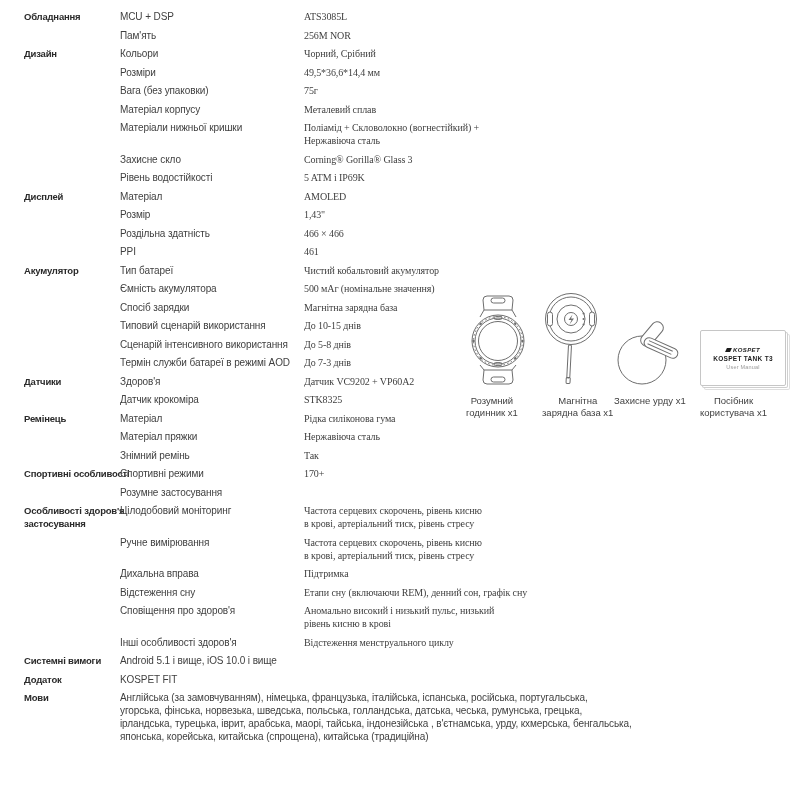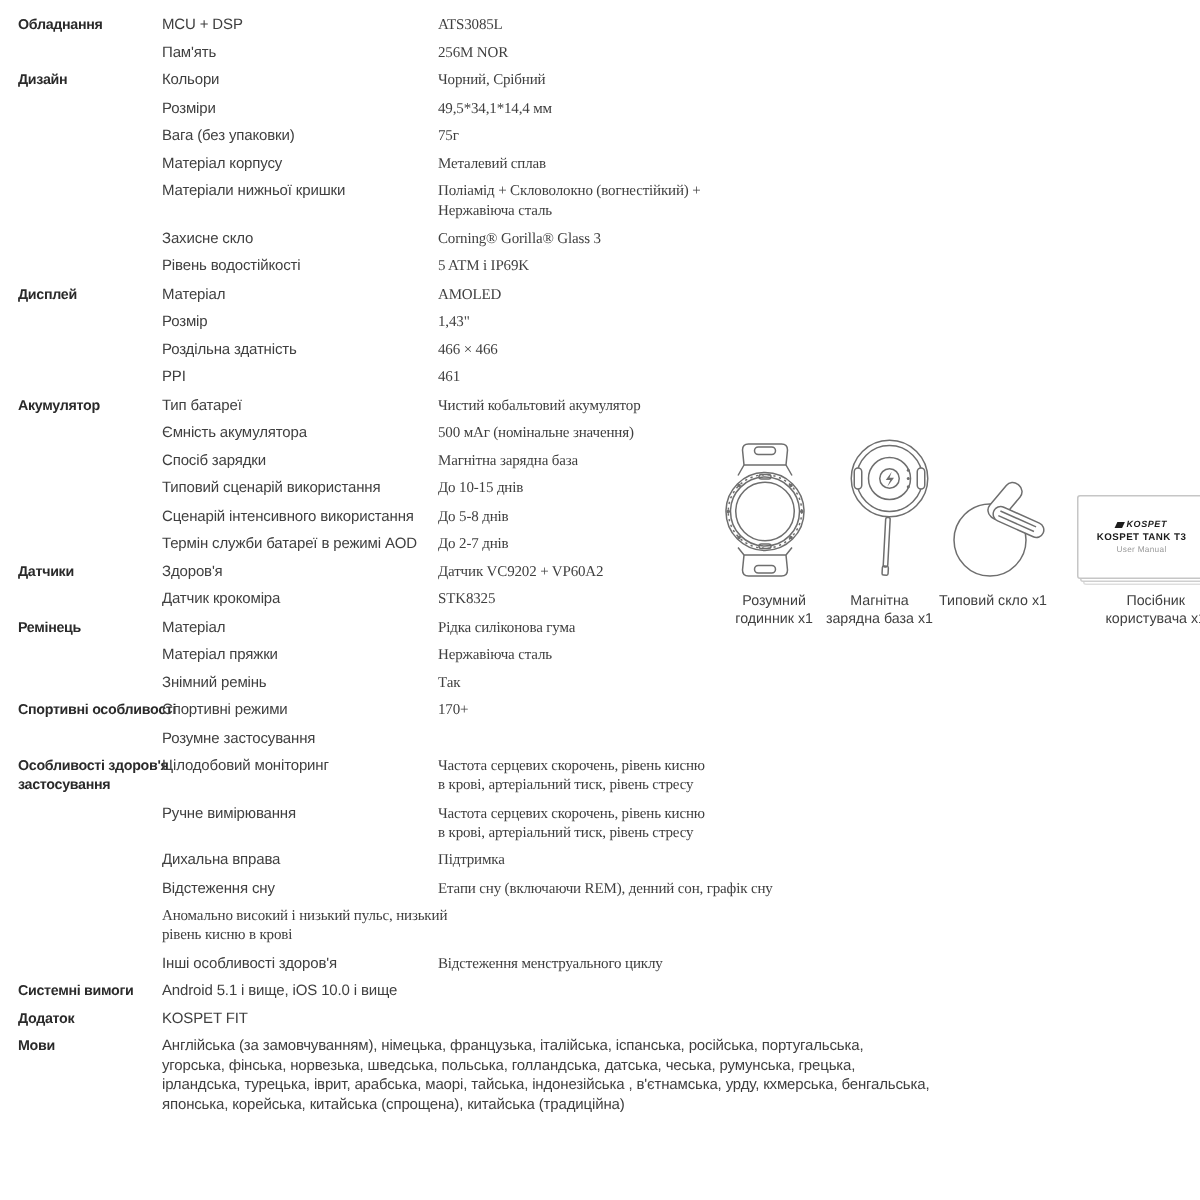--- a/index.html
+++ b/index.html
@@ -1,30 +1,30 @@
 <!DOCTYPE html>
 <html><head>
 <meta charset="utf-8">
 <style>
   html,body{margin:0;padding:0;background:#fff;}
   body{width:800px;height:800px;position:relative;overflow:hidden;
        font-family:"Liberation Sans","DejaVu Sans",sans-serif;color:#3f3f3f;}
-  .page{position:relative;width:800px;height:591px;box-sizing:border-box;padding:10px 0 0 12px;}
+  .page{position:relative;width:800px;height:591px;box-sizing:border-box;padding:10px 0 0 24px;}
   .spec-table{width:760px;}
   .section{display:flex;}
   .cat{width:96px;flex:none;font-weight:bold;color:#2a2a2a;font-size:9.5px;
        letter-spacing:-0.2px;line-height:13px;white-space:pre;}
   .rows{flex:1;min-width:0;}
   .row{display:flex;margin-bottom:5.5px;}
   .spec{width:184px;flex:none;font-size:10px;line-height:13px;letter-spacing:-0.1px;}
   .val{font-size:10px;line-height:13px;letter-spacing:-0.1px;white-space:pre-line;max-width:340px;font-family:Liberation Serif, serif;}
   .row.wide .spec{width:auto;flex:1;white-space:pre-line;max-width:660px;}
   
   .package{position:absolute;left:458px;top:292px;width:350px;height:136px;}
-  .pkg-item{position:absolute;top:0;display:flex;flex-direction:column;align-items:flex-end;}
+  .pkg-item{position:absolute;top:0;display:flex;flex-direction:column;align-items:flex-start;}
   .pkg-icon{height:94px;display:flex;align-items:flex-end;justify-content:center;}
   .pkg-caption{margin-top:9px;font-size:9.5px;line-height:11.5px;text-align:center;
                white-space:pre-line;color:#3f3f3f;}
   .lineart{stroke:#6e6e6e;fill:none;stroke-width:1;}
   .manual{box-sizing:border-box;width:86px;height:56px;background:#fff;border:1px solid #c6c6c6;
           border-radius:2px;display:flex;flex-direction:column;align-items:center;justify-content:center;
           gap:2px;box-shadow:2px 2px 0 -1px #fff,2px 2px 0 0 #cfcfcf,4px 4px 0 -1px #fff,4px 4px 0 0 #dedede;}
   .manual-logo{font-size:6px;font-weight:bold;font-style:italic;letter-spacing:.4px;color:#1d1d1d;
                display:flex;align-items:center;gap:2px;}
   .logo-mark{display:inline-block;width:5px;height:4px;background:#1d1d1d;transform:skewX(-25deg);}
@@ -52,21 +52,21 @@
       </div>
       <div class="section">
         <div class="cat">Дизайн</div>
         <div class="rows">
           <div class="row">
             <div class="spec">Кольори</div>
             <div class="val">Чорний, Срібний</div>
           </div>
           <div class="row">
             <div class="spec">Розміри</div>
-            <div class="val">49,5*34,1*14,4 мм</div>
+            <div class="val">49,5*36,6*14,4 мм</div>
           </div>
           <div class="row">
             <div class="spec">Вага (без упаковки)</div>
             <div class="val">75г</div>
           </div>
           <div class="row">
             <div class="spec">Матеріал корпусу</div>
             <div class="val">Металевий сплав</div>
           </div>
           <div class="row">
@@ -123,21 +123,21 @@
           <div class="row">
             <div class="spec">Типовий сценарій використання</div>
             <div class="val">До 10-15 днів</div>
           </div>
           <div class="row">
             <div class="spec">Сценарій інтенсивного використання</div>
             <div class="val">До 5-8 днів</div>
           </div>
           <div class="row">
             <div class="spec">Термін служби батареї в режимі AOD</div>
-            <div class="val">До 2-7 днів</div>
+            <div class="val">До 7-3 днів</div>
           </div>
         </div>
       </div>
       <div class="section">
         <div class="cat">Датчики</div>
         <div class="rows">
           <div class="row">
             <div class="spec">Здоров'я</div>
             <div class="val">Датчик VC9202 + VP60A2</div>
           </div>
@@ -192,20 +192,21 @@
           </div>
           <div class="row">
             <div class="spec">Дихальна вправа</div>
             <div class="val">Підтримка</div>
           </div>
           <div class="row">
             <div class="spec">Відстеження сну</div>
             <div class="val">Етапи сну (включаючи REM), денний сон, графік сну</div>
           </div>
           <div class="row">
+            <div class="spec">Сповіщення про здоров'я</div>
             <div class="val">Аномально високий і низький пульс, низький
 рівень кисню в крові</div>
           </div>
           <div class="row">
             <div class="spec">Інші особливості здоров'я</div>
             <div class="val">Відстеження менструального циклу</div>
           </div>
         </div>
       </div>
       <div class="section">
@@ -306,21 +307,21 @@
               <rect x="32" y="4" width="12" height="28" rx="5.5" fill="#fff"></rect>
             </g>
             <g transform="rotate(24 47 32)">
               <rect x="29" y="27" width="36" height="10" rx="5" fill="#fff"></rect>
               <line x1="33" y1="30.2" x2="59" y2="30.2"></line>
               <line x1="33" y1="33.6" x2="59" y2="33.6"></line>
             </g>
           </g>
         </svg>
       </div>
-      <div class="pkg-caption">Типовий скло x1</div>
+      <div class="pkg-caption">Захисне урду x1</div>
     </div>
 
     <div class="pkg-item" style="left:242px;width:104px;">
       <div class="pkg-icon">
         <div class="manual">
           <div class="manual-logo">
             <span class="logo-mark"></span>
             <span>KOSPET</span>
           </div>
           <div class="manual-title">KOSPET TANK T3</div>

